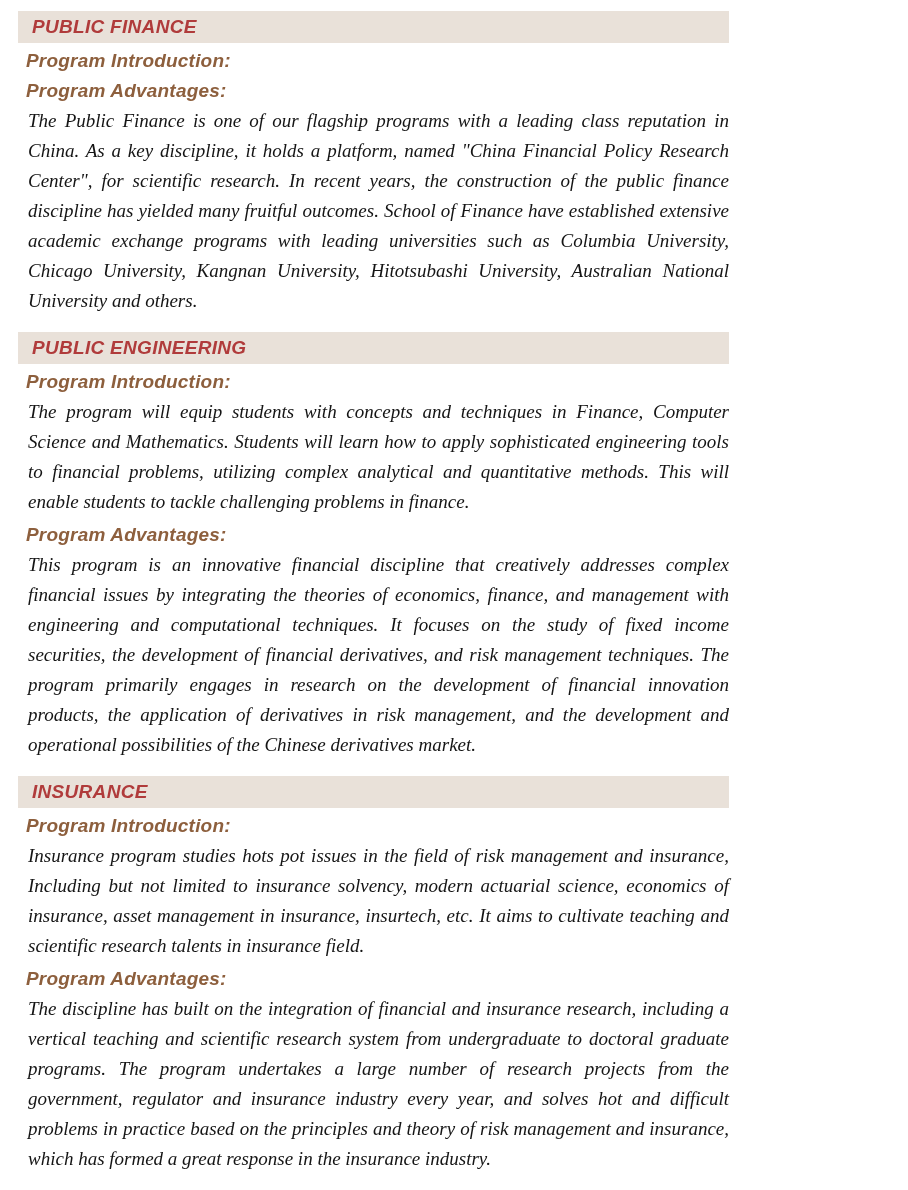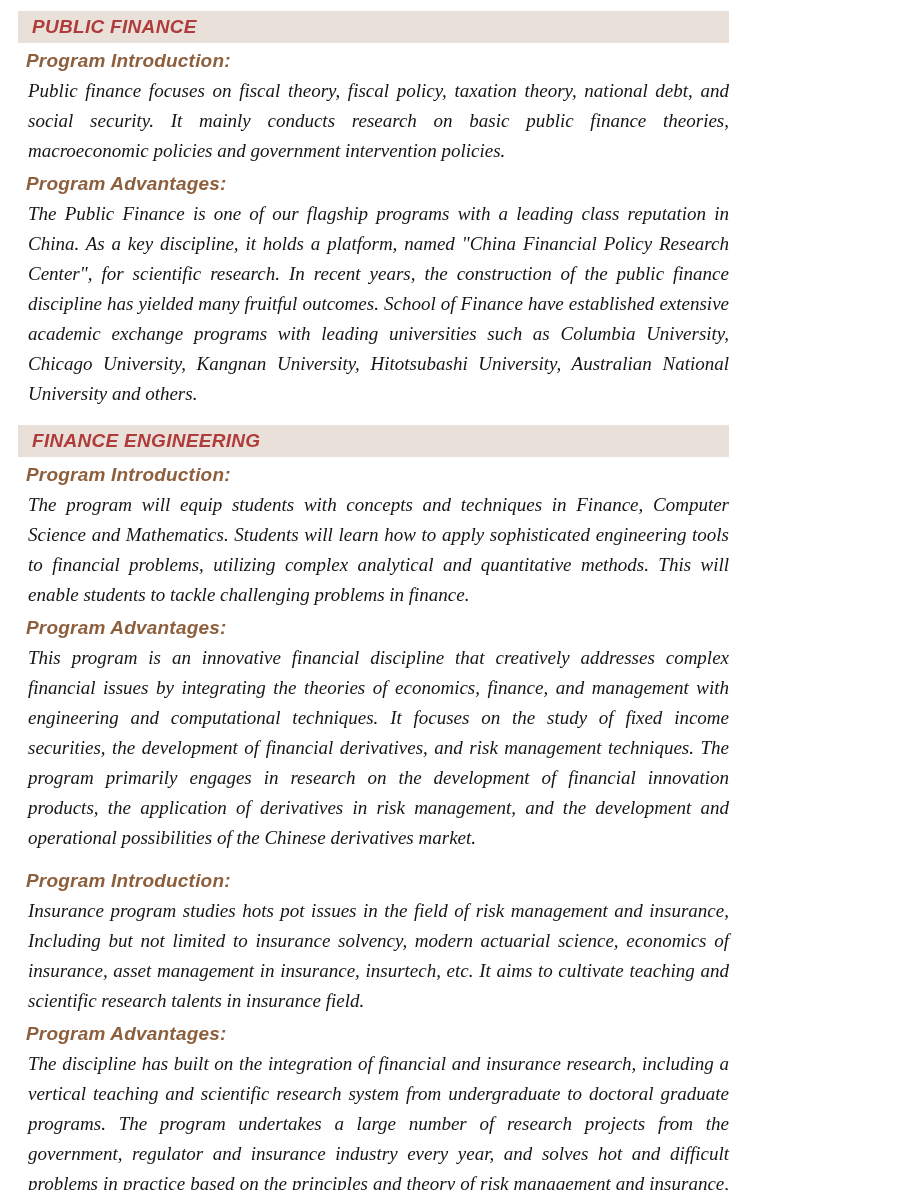--- a/index.html
+++ b/index.html
@@ -57,35 +57,37 @@
 </head>
 <body>
 
 <div class="page">
 
   <section class="program-section">
     <div class="section-header">
       <h2>PUBLIC FINANCE</h2>
     </div>
     <h3 class="subheading">Program Introduction:</h3>
-    <p class="body-text">Public finance focuses on fiscal theory, fiscal policy, taxation theory, national debt, and social security. It mainly conducts research on basic public finance theories, macroeconomic policies and government intervention policies.</p>
     <h3 class="subheading">Program Advantages:</h3>
     <p class="body-text">The Public Finance is one of our flagship programs with a leading class reputation in China. As a key discipline, it holds a platform, named "China Financial Policy Research Center", for scientific research. In recent years, the construction of the public finance discipline has yielded many fruitful outcomes. School of Finance have established extensive academic exchange programs with leading universities such as Columbia University, Chicago University, Kangnan University, Hitotsubashi University, Australian National University and others.</p>
   </section>
 
   <section class="program-section">
     <div class="section-header">
-      <h2>FINANCE ENGINEERING</h2>
+      <h2>PUBLIC ENGINEERING</h2>
     </div>
     <h3 class="subheading">Program Introduction:</h3>
     <p class="body-text">The program will equip students with concepts and techniques in Finance, Computer Science and Mathematics. Students will learn how to apply sophisticated engineering tools to financial problems, utilizing complex analytical and quantitative methods.  This will enable students to tackle challenging problems in finance.</p>
     <h3 class="subheading">Program Advantages:</h3>
     <p class="body-text">This program is an innovative financial discipline that creatively addresses complex financial issues by integrating the theories of economics, finance, and management with engineering and computational techniques. It focuses on the study of fixed income securities, the development of financial derivatives, and risk management techniques. The program primarily engages in research on the development of financial innovation products, the application of derivatives in risk management, and the development and operational possibilities of the Chinese derivatives market.</p>
   </section>
 
   <section class="program-section">
+    <div class="section-header">
+      <h2>INSURANCE</h2>
+    </div>
     <h3 class="subheading">Program Introduction:</h3>
     <p class="body-text">Insurance program studies hots pot issues in the field of risk management and insurance, Including but not limited to insurance solvency, modern actuarial science, economics of insurance, asset management in insurance, insurtech, etc. It aims to cultivate teaching and scientific research talents in insurance field.</p>
     <h3 class="subheading">Program Advantages:</h3>
     <p class="body-text">The discipline has built on the integration of financial and insurance research, including a vertical teaching and scientific research system from undergraduate to doctoral graduate programs. The program undertakes a large number of research projects from the government, regulator and insurance industry every year, and solves hot and difficult problems in practice based on the principles and theory of risk management and insurance, which has formed a great response in the insurance industry.</p>
   </section>
 
 </div>
 
 </body></html>

